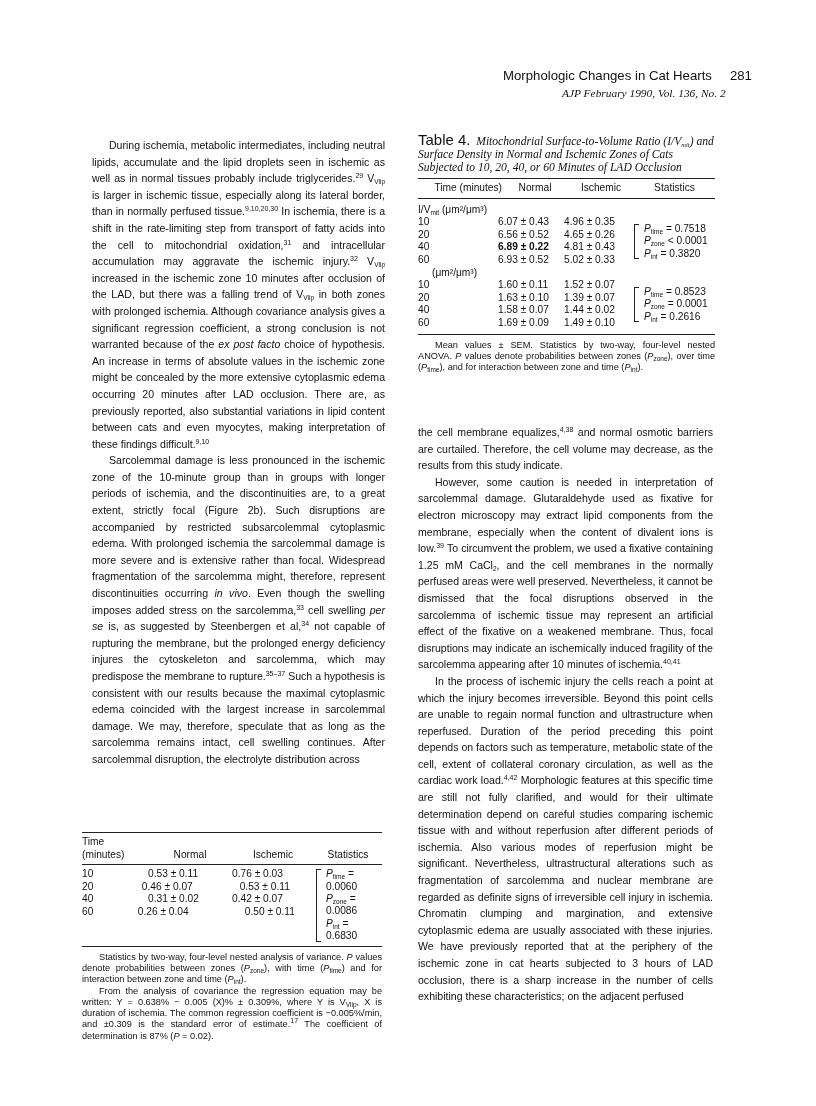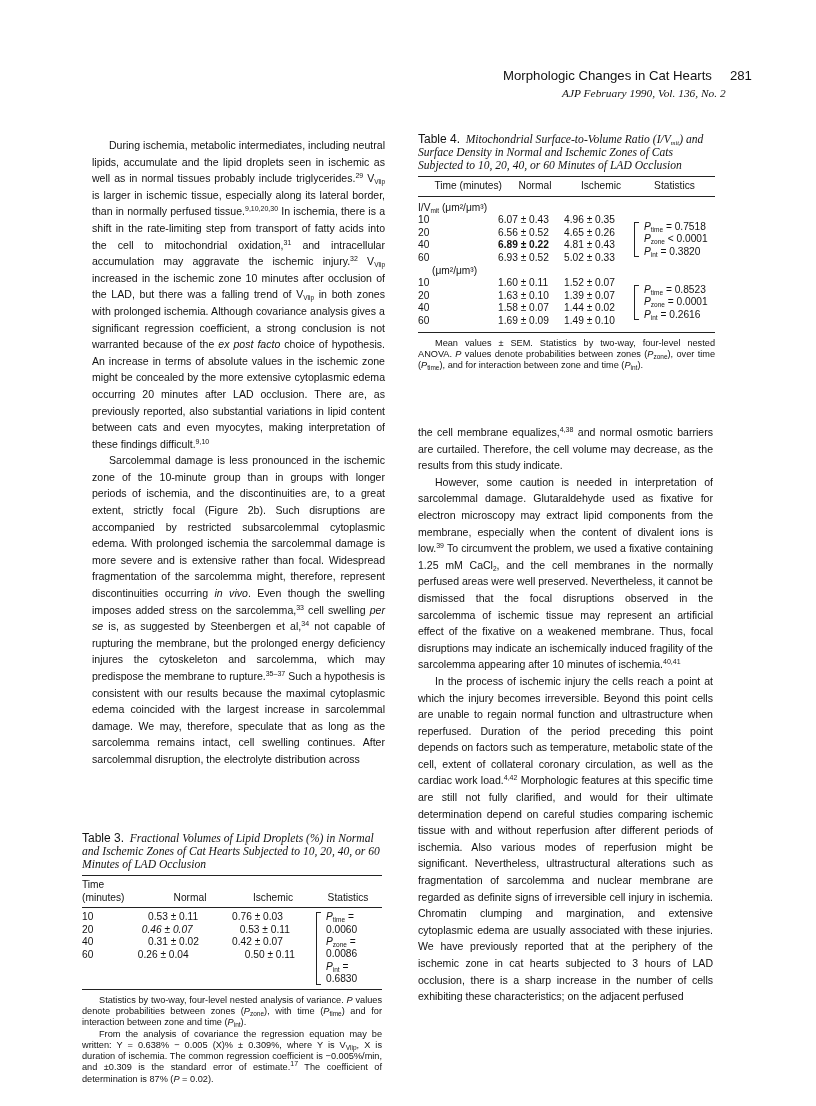--- a/index.html
+++ b/index.html
@@ -13,21 +13,21 @@
   .col p.noind { text-indent: 0; }
   sup { font-size: 7px; line-height: 0; vertical-align: 4px; }
   sub { font-size: 6.5px; line-height: 0; vertical-align: -2px; }
   em { font-style: italic; }
 
   #left-col { left: 92px; top: 137px; width: 293px; }
   #right-col { left: 418px; top: 424px; width: 295px; }
 
   .tbl { position: absolute; font-size: 10.2px; }
   .tbl-caption { line-height: 13px; margin-bottom: 4px; }
-  .tbl-caption .lbl { font-family: "Liberation Sans", sans-serif; font-size: 12px; }
+  .tbl-caption .lbl { font-family: "Liberation Sans", sans-serif; font-size: 15px; }
   .tbl-caption .ttl { font-family: "Liberation Serif", serif; font-style: italic; font-size: 11.6px; }
   .rule-thick { border-top: 1.6px solid #222; }
   .rule-thin { border-top: 1px solid #222; }
   .trow { display: flex; align-items: flex-start; line-height: 12.6px; }
   .c-time { width: 68px; }
   .c-n { width: 78px; }
   .c-i { width: 82px; }
   .c-s { flex: 1; text-align: center; }
   .statbox { position: relative; padding-left: 10px; line-height: 12.4px; text-align: left; }
   .statbox::before { content: ""; position: absolute; left: 0; top: 1px; bottom: 1px; width: 4px; border: 1.2px solid #222; border-right: none; }
@@ -51,45 +51,41 @@
   <span>Morphologic Changes in Cat Hearts</span><span class="pg">281</span>
 </div>
 <div class="header-sub">AJP February 1990, Vol. 136, No. 2</div>
 
 <div class="col" id="left-col">
   <p><span>During ischemia, metabolic intermediates, including neutral lipids, accumulate and the lipid droplets seen in ischemic as well as in normal tissues probably include triglycerides.</span><sup>29</sup><span> V</span><sub>Vlip</sub><span> is larger in ischemic tissue, especially along its lateral border, than in normally perfused tissue.</span><sup>9,10,20,30</sup><span> In ischemia, there is a shift in the rate-limiting step from transport of fatty acids into the cell to mitochondrial oxidation,</span><sup>31</sup><span> and intracellular accumulation may aggravate the ischemic injury.</span><sup>32</sup><span> V</span><sub>Vlip</sub><span> increased in the ischemic zone 10 minutes after occlusion of the LAD, but there was a falling trend of V</span><sub>Vlip</sub><span> in both zones with prolonged ischemia. Although covariance analysis gives a significant regression coefficient, a strong conclusion is not warranted because of the </span><em>ex post facto</em><span> choice of hypothesis. An increase in terms of absolute values in the ischemic zone might be concealed by the more extensive cytoplasmic edema occurring 20 minutes after LAD occlusion. There are, as previously reported, also substantial variations in lipid content between cats and even myocytes, making interpretation of these findings difficult.</span><sup>9,10</sup></p>
   <p><span>Sarcolemmal damage is less pronounced in the ischemic zone of the 10-minute group than in groups with longer periods of ischemia, and the discontinuities are, to a great extent, strictly focal (Figure 2b). Such disruptions are accompanied by restricted subsarcolemmal cytoplasmic edema. With prolonged ischemia the sarcolemmal damage is more severe and is extensive rather than focal. Widespread fragmentation of the sarcolemma might, therefore, represent discontinuities occurring </span><em>in vivo</em><span>. Even though the swelling imposes added stress on the sarcolemma,</span><sup>33</sup><span> cell swelling </span><em>per se</em><span> is, as suggested by Steenbergen et al,</span><sup>34</sup><span> not capable of rupturing the membrane, but the prolonged energy deficiency injures the cytoskeleton and sarcolemma, which may predispose the membrane to rupture.</span><sup>35–37</sup><span> Such a hypothesis is consistent with our results because the maximal cytoplasmic edema coincided with the largest increase in sarcolemmal damage. We may, therefore, speculate that as long as the sarcolemma remains intact, cell swelling continues. After sarcolemmal disruption, the electrolyte distribution across</span></p>
 </div>
 
 <div class="tbl" id="table3">
-  <div class="tbl-caption">
-    <span class="lbl">Table 3.</span>&nbsp;
-    <span class="ttl">Fractional Volumes of Lipid Droplets (%) in Normal and Ischemic Zones of Cat Hearts Subjected to 10, 20, 40, or 60 Minutes of LAD Occlusion</span>
-  </div>
   <div class="rule-thick"></div>
   <div class="trow" style="padding:3px 0 3px 0; align-items:flex-end;">
     <div class="c-time">
         <div>Time</div>
         <div>(minutes)</div>
       </div>
     <div class="c-n" style="text-align:center;">Normal</div>
     <div class="c-i" style="text-align:center;">Ischemic</div>
     <div class="c-s">Statistics</div>
   </div>
   <div class="rule-thin"></div>
   <div style="display:flex; padding:3px 0 3px 0;">
     <div style="width:232px;" id="t3rows">
         <div class="trow">
           <div style="width: 66px;">10</div>
           <div style="width: 84px;">0.53 ± 0.11</div>
           <div style="width: 82px;">0.76 ± 0.03</div>
         </div>
         <div class="trow">
           <div style="width: 66px;">20</div>
-          <div style="width: 108px; font-style: italic;">0.46 ± 0.07</div>
+          <div style="width: 108px;">0.46 ± 0.07</div>
           <div style="width: 82px;">0.53 ± 0.11</div>
         </div>
         <div class="trow">
           <div style="width: 66px;">40</div>
           <div style="width: 84px;">0.31 ± 0.02</div>
           <div style="width: 82px;">0.42 ± 0.07</div>
         </div>
         <div class="trow">
           <div style="width: 66px;">60</div>
           <div style="width: 84px;">0.26 ± 0.04</div>

